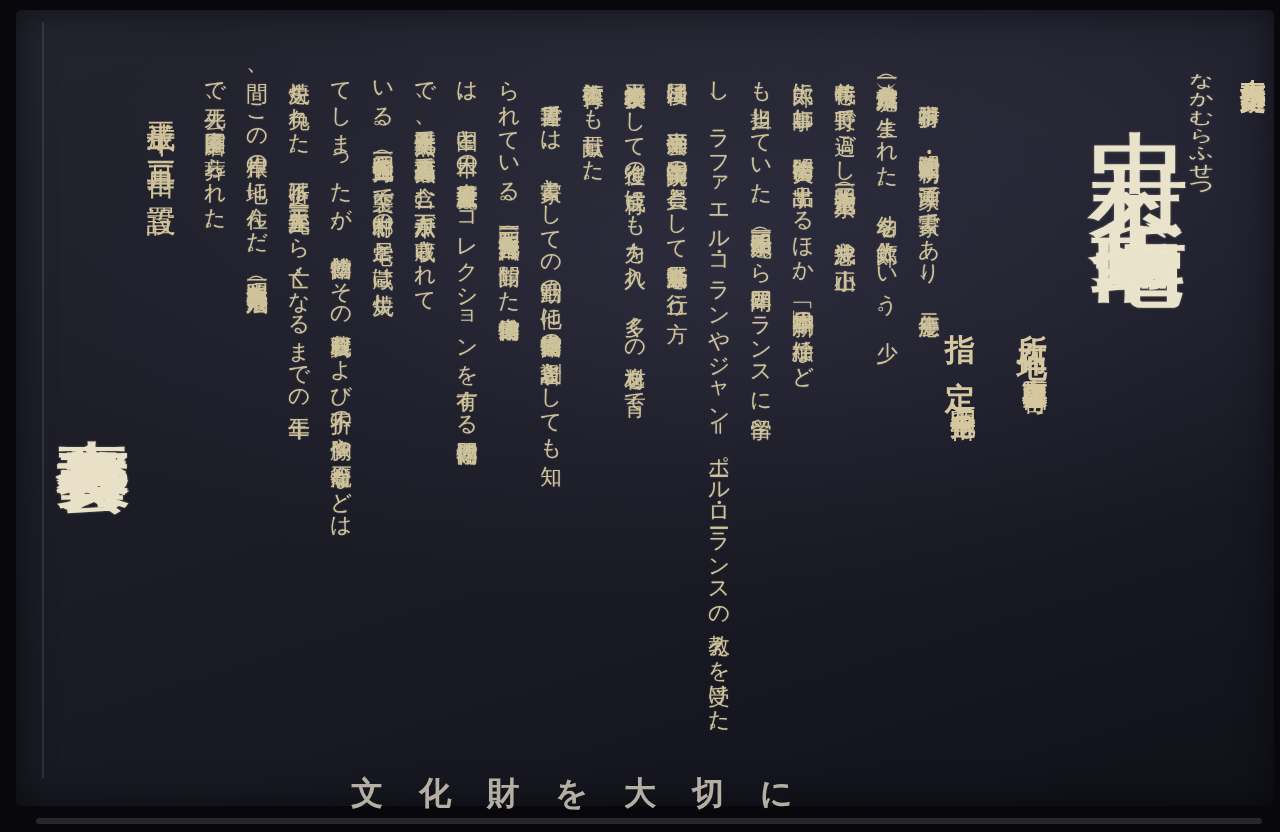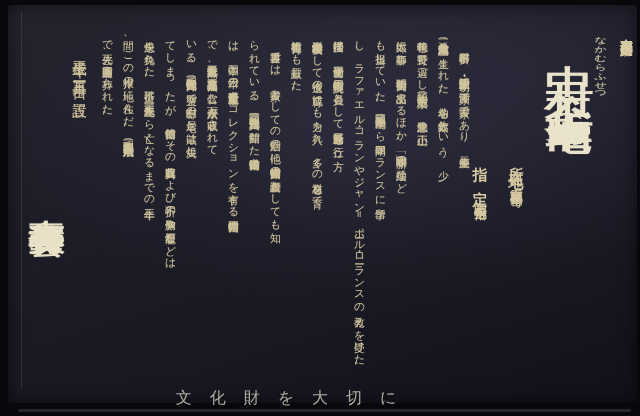--- a/index.html
+++ b/index.html
@@ -78,21 +78,21 @@
     transform:scaleX(1.55);transform-origin:top center;
     text-shadow:0 0 1px rgba(255,245,210,0.3);
   }
 
   
   .footer{
     position:absolute;top:383px;left:20px;right:20px;
     padding-right:55px;
     text-align:center;
     font-size:16px;letter-spacing:18px;line-height:1.2;
-    color:#b4afa2;font-weight:normal;
+    color:#b4afa2;font-weight:bold;
     font-family:"Liberation Sans", sans-serif;
   }
 </style>
 </head>
 <body>
 
 <div class="stage">
   <div class="plaque">
     <div class="edge-left"></div>
     <div class="edge-bottom"></div>

